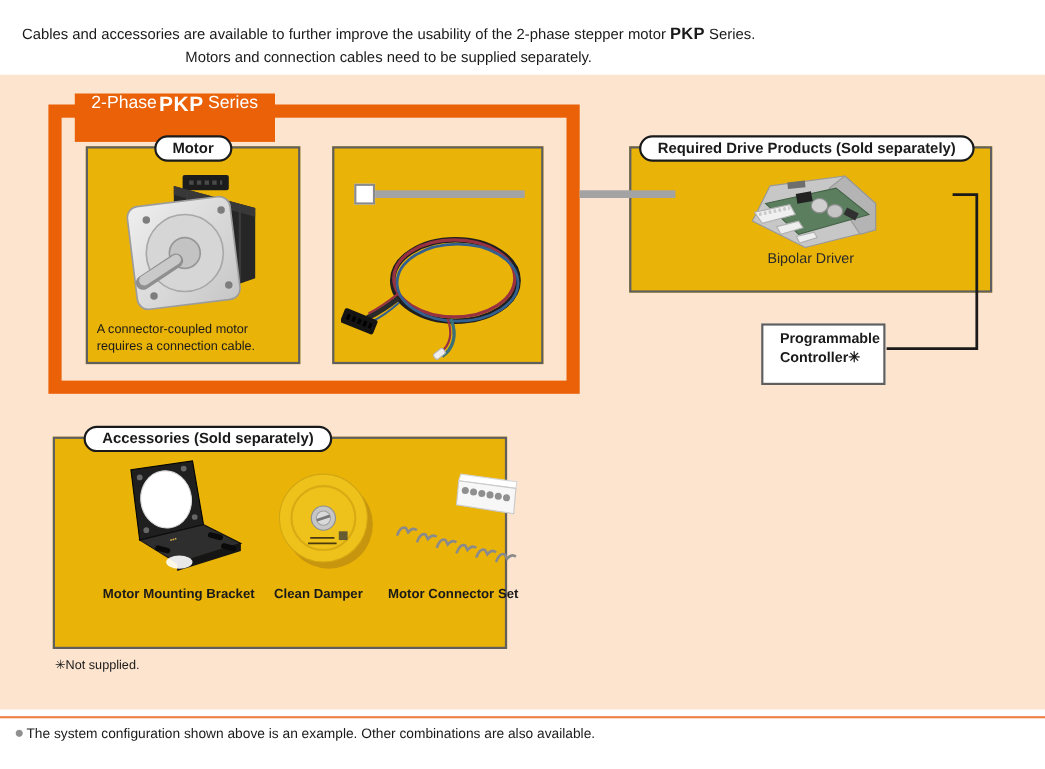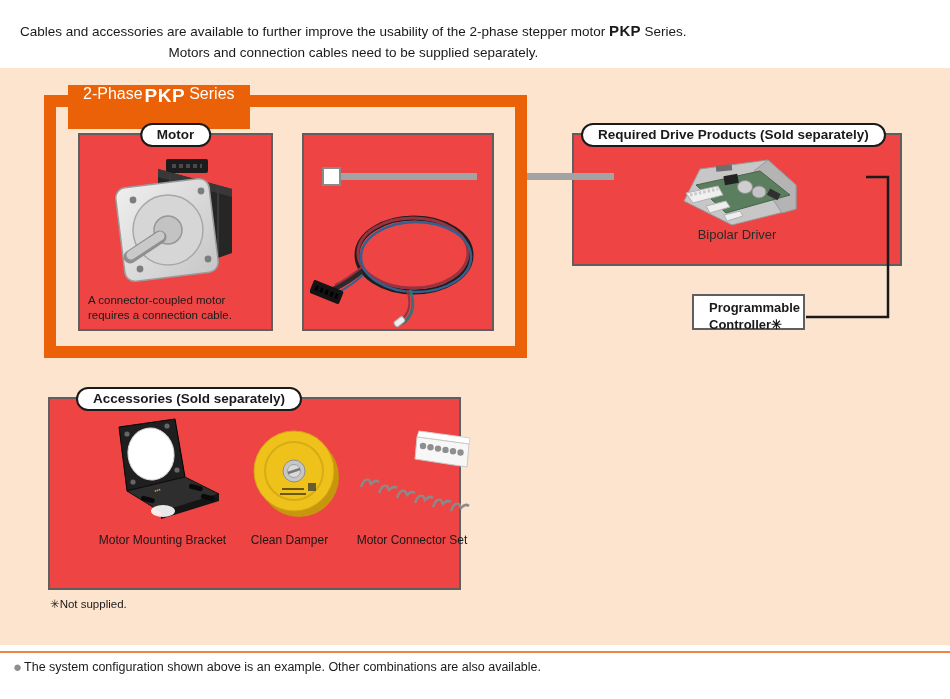--- a/index.html
+++ b/index.html
@@ -21,21 +21,21 @@
   .beige{position:absolute;left:0;top:68px;width:950px;height:577px;background:var(--beige);}
 
   
   .orange-frame{position:absolute;left:44px;top:95px;width:483px;height:263px;border:12px solid var(--accent);}
   .series-tab{
     position:absolute;left:68px;top:85px;height:44px;padding:0 15px;background:var(--accent);
     color:#ffffff;display:flex;align-items:flex-start;font-size:16px;white-space:nowrap;z-index:6;
   }
   .series-tab b{font-size:19px;margin:0 4px 0 2px;letter-spacing:.5px;}
 
-  .white-box{position:absolute;background:#ef4444;border:2px solid var(--box-border);}
+  .white-box{position:absolute;background:#eab308;border:2px solid var(--box-border);}
   .pill{
     position:absolute;top:-12px;background:#ffffff;border:2px solid #1a1a1a;border-radius:13px;
     font-weight:700;font-size:13.5px;line-height:18px;padding:1px 15px;white-space:nowrap;z-index:7;
   }
   .pill.centered{left:50%;transform:translateX(-50%);}
 
   .motor-box{left:78px;top:133px;width:195px;height:198px;}
   .motor-caption{position:absolute;left:8px;bottom:6px;width:180px;font-size:11.5px;line-height:15px;margin-top:25px;}
 
   .cable-box{left:302px;top:133px;width:192px;height:198px;}
@@ -43,28 +43,28 @@
   .gray-line{position:absolute;height:7px;background:var(--gray-line);z-index:5;}
   .gray-line.seg-a{left:338px;top:173px;width:139px;}
   .gray-line.seg-b{left:527px;top:173px;width:87px;}
   .cable-square{position:absolute;left:322px;top:167px;width:19px;height:19px;background:#fff;border:2px solid #8a8a8a;z-index:6;}
 
   .drive-box{left:572px;top:133px;width:330px;height:133px;}
   .drive-box .pill{left:7px;}
   .driver-label{position:absolute;left:0;bottom:22px;width:100%;text-align:center;font-size:13px;color:#2a2a2a;}
 
   .controller-box{
-    position:absolute;left:692px;top:294px;width:113px;height:36px;background:#fff;border:2px solid var(--box-border);
+    position:absolute;left:692px;top:294px;width:113px;height:56px;background:#fff;border:2px solid var(--box-border);
     font-weight:700;font-size:13px;line-height:17px;padding:3px 4px 0 15px;z-index:6;
   }
 
   .accessories-box{left:48px;top:397px;width:413px;height:193px;}
   .accessories-box .pill{left:26px;}
   .acc-fig{position:absolute;}
-  .acc-label{position:absolute;top:134px;font-weight:400;font-size:12px;text-align:center;}
+  .acc-label{position:absolute;top:134px;font-weight:700;font-size:12px;text-align:center;}
 
   .not-supplied{position:absolute;left:50px;top:597px;font-size:11.5px;z-index:4;}
 
   .divider{position:absolute;left:0;top:651px;width:950px;height:2px;background:#ee8347;}
   .footer-note{position:absolute;left:13px;top:659px;font-size:12.5px;display:flex;align-items:center;}
   .footer-note .bullet{color:#8f8f8f;font-size:15px;margin-right:2px;line-height:1;}
 
   .wire-overlay{position:absolute;left:0;top:0;width:950px;height:699px;z-index:8;pointer-events:none;}
   svg{display:block;}
 </style>

